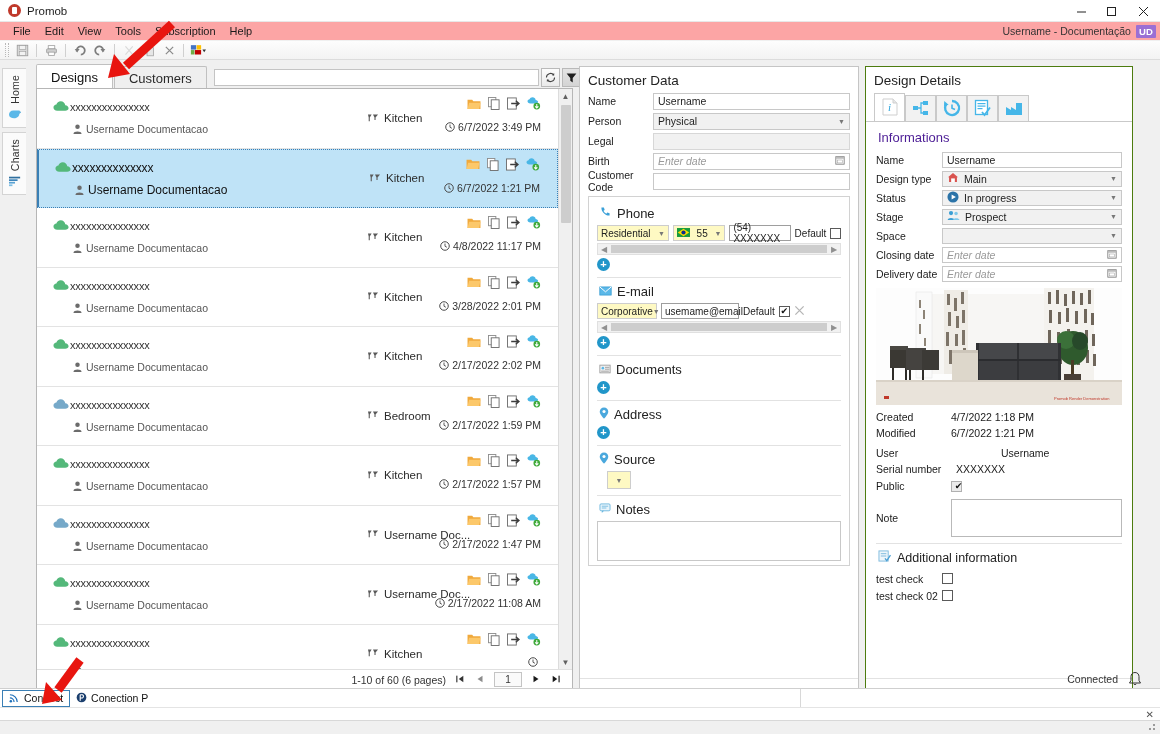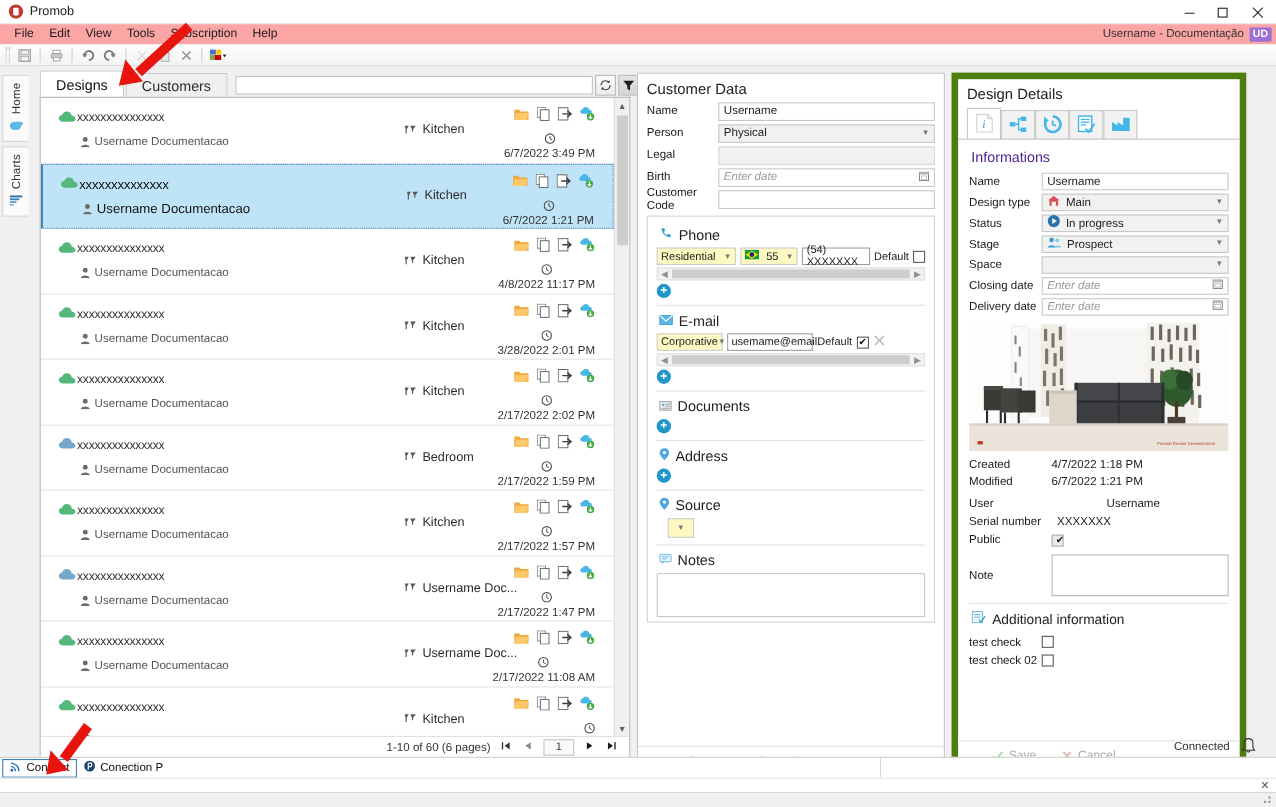--- a/index.html
+++ b/index.html
@@ -110,21 +110,21 @@
   .row-line2{ display:flex; align-items:center; height:22px; }
   .row-name{ font-size:11px; color:#333; letter-spacing:-0.2px; }
   .row-user{ font-size:10.5px; color:#555; display:flex;align-items:center; gap:4px; margin-left:20px;}
   .row-type{
     position:absolute; left:330px; top:50%; transform:translateY(-50%);
     font-size:11.5px; color:#2b2b2b; display:flex; align-items:center; gap:5px;
     max-width:120px;
   }
   .row-actions{ position:absolute; right:17px; top:8px; display:flex; gap:7px; align-items:center;}
   .row-date{ position:absolute; right:17px; top:32px; font-size:10.5px; color:#333;
-    display:flex;align-items:center; gap:3px;flex-direction:column;}
+    display:flex;align-items:center; gap:3px;}
   .row.selected .row-name,.row.selected .row-user{ font-size:12px; color:#111; }
 
   .vscroll{
     width:14px; background:#f0f0f0; border-left:1px solid #dcdcdc;
     display:flex; flex-direction:column; align-items:center;
   }
   .vscroll .arr{ height:14px; width:14px; display:flex;align-items:center;justify-content:center;
     font-size:8px; color:#606060;}
   .vscroll .thumb{ width:10px; background:#cdcdcd; border-radius:1px; }
   .vscroll .track{ flex:1; width:14px; background:#f0f0f0; display:flex; justify-content:center; padding-top:2px;}
@@ -182,21 +182,21 @@
   .chk{ width:11px;height:11px; border:1px solid #5a5a5a; background:#fff; display:inline-flex;
     align-items:center; justify-content:center; font-size:9px; color:#111;}
   .notes-box{ height:40px; border:1px solid #c8c8c8; background:#fff; margin-top:3px;}
   .panel-footer{
     border-top:1px solid #e2e2e2; height:26px; display:flex; align-items:center; gap:22px;
     padding-left:30px; font-size:11px; color:#aaa;
   }
   .pf-item{ display:flex; align-items:center; gap:4px; }
 
   
-  .det-panel{ width:268px; margin:6px 6px 0 6px; background:#fff; border:6px solid #4d7c0f;
+  .det-panel{ width:268px; margin:6px 6px 0 6px; background:#fff; border:1px solid #4d7c0f;
     display:flex; flex-direction:column; }
   .det-tabs{ display:flex; padding-left:8px; gap:0px; align-items:flex-end; height:30px;}
   .dtab{ width:31px;height:27px; border:1px solid #c9c9c9; border-bottom:none; background:#f2f2f2;
     display:flex;align-items:center;justify-content:center; }
   .dtab.active{ background:#fff; height:29px;}
   .det-body{ border-top:1px solid #c9c9c9; margin-top:-1px; padding:4px 10px 0 10px; flex:1; overflow:hidden;}
   .dsub{ font-size:13px; color:#4c1d95; margin:4px 0 6px 2px; }
   .drow{ display:flex; align-items:center; height:17px; margin-bottom:2px; }
   .dlabel{ width:66px; font-size:10.5px; color:#1b1b1b; flex:0 0 auto;}
   .dinput{ flex:1; height:16px; border:1px solid #c8c8c8; background:#fff; font-size:10.5px;

